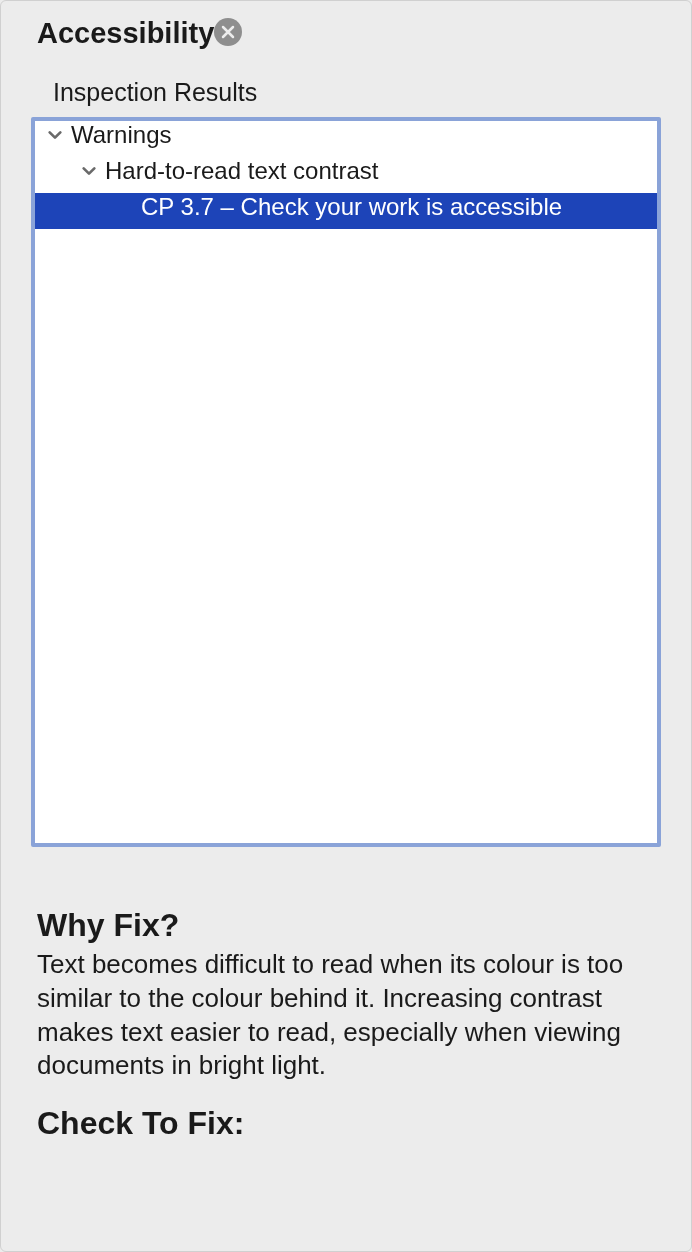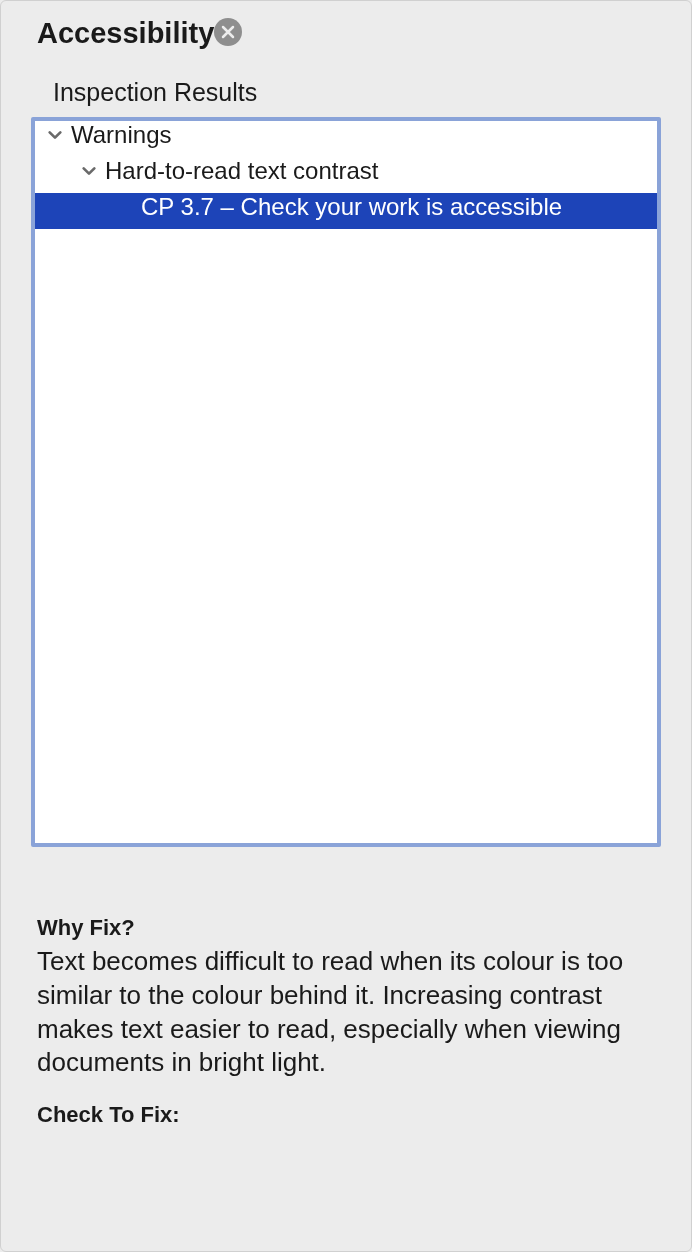--- a/index.html
+++ b/index.html
@@ -85,25 +85,24 @@
     .tree-row.level-2 {
       padding-left: 106px;
     }
     .tree-row.selected {
       font-weight: 400;
     }
     .details {
       padding: 60px 36px 0 36px;
     }
     .details-heading {
-      font-size: 22px;
+      font-size: 32px;
       font-weight: 700;
       color: #1a1a1a;
       margin-bottom: 4px;
-      margin-top: 8px;
     }
     .details-body {
       font-size: 26px;
       font-weight: 400;
       color: #1a1a1a;
       line-height: 1.3;
       margin-bottom: 22px;
     }
   </style>
 </head>

